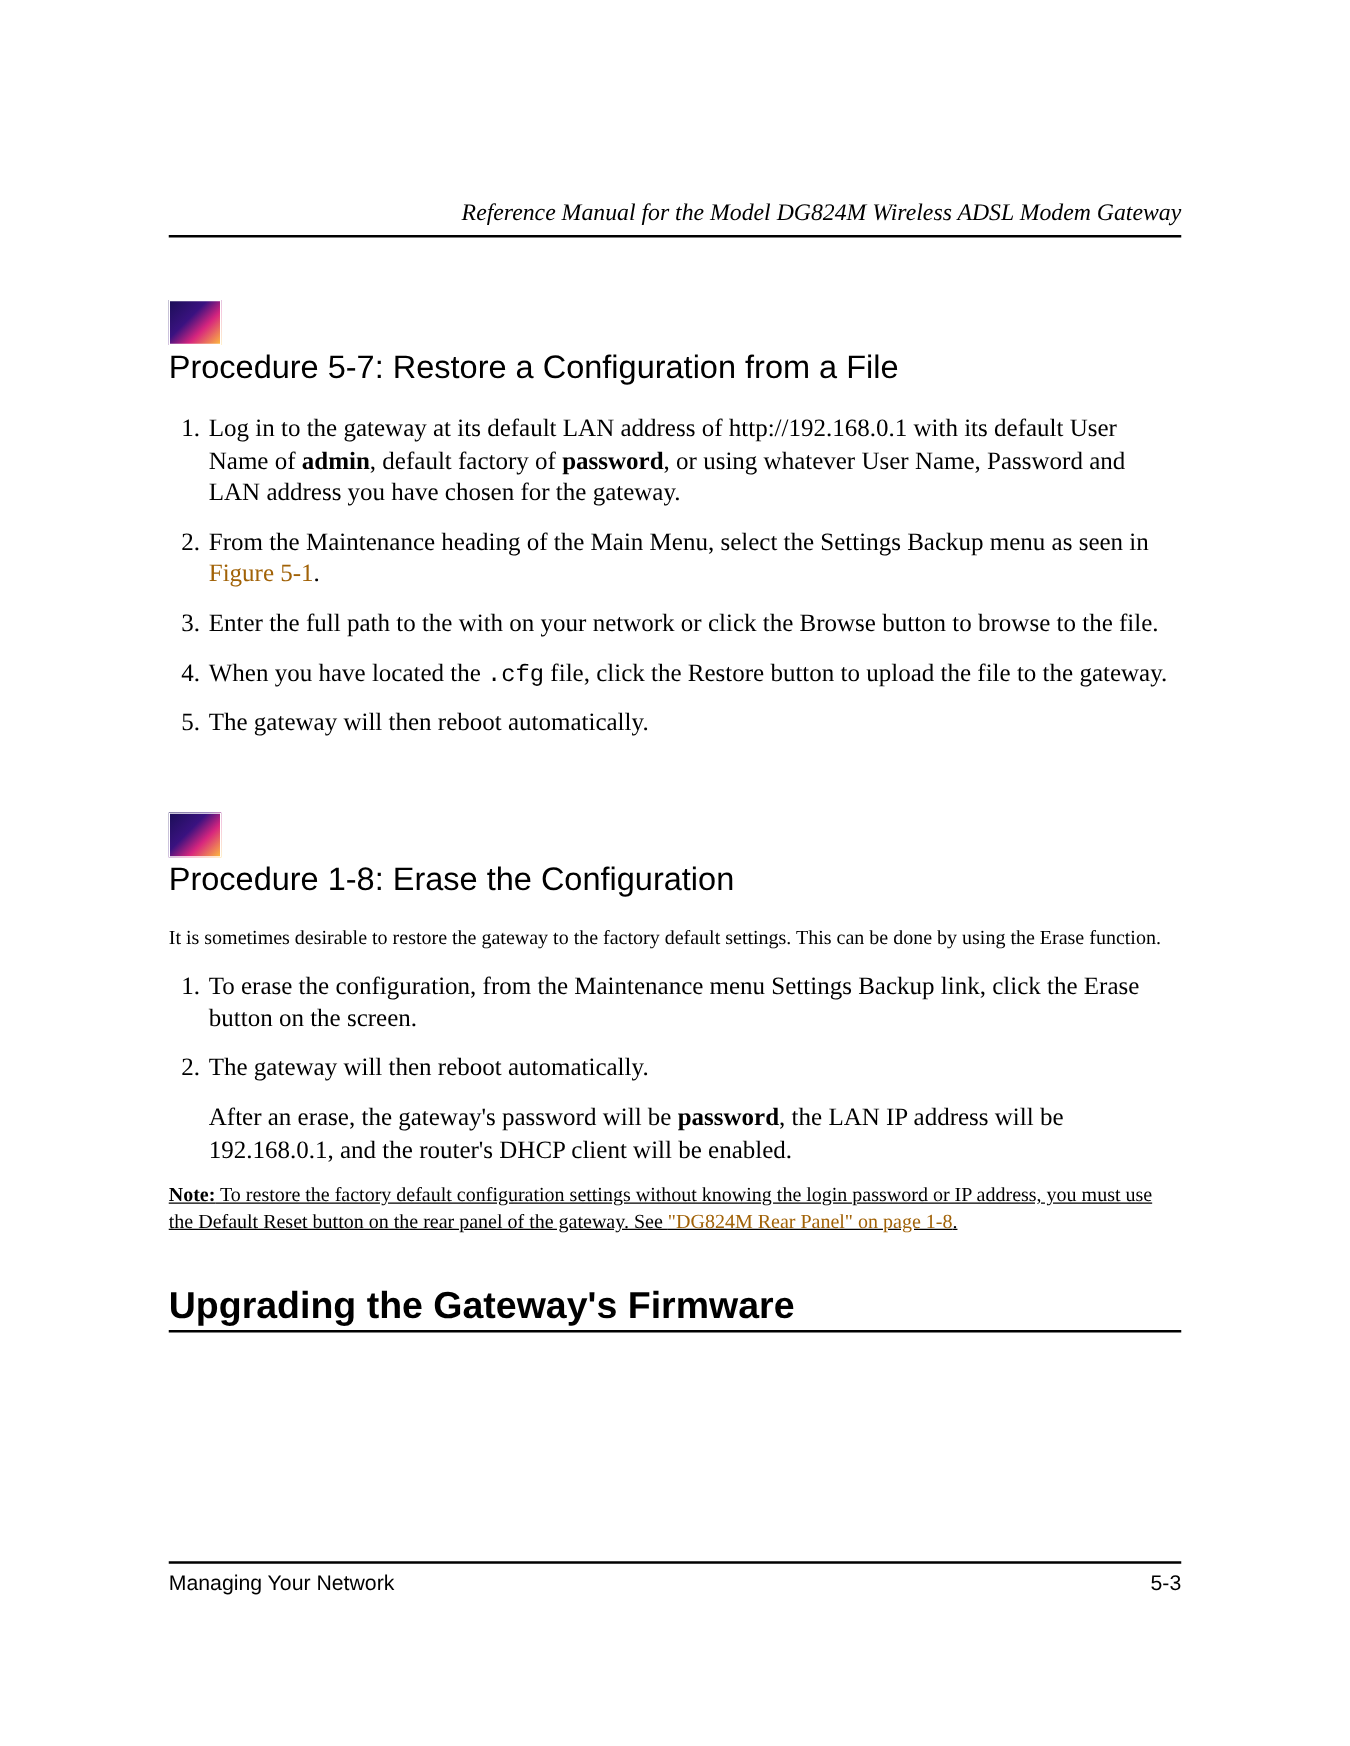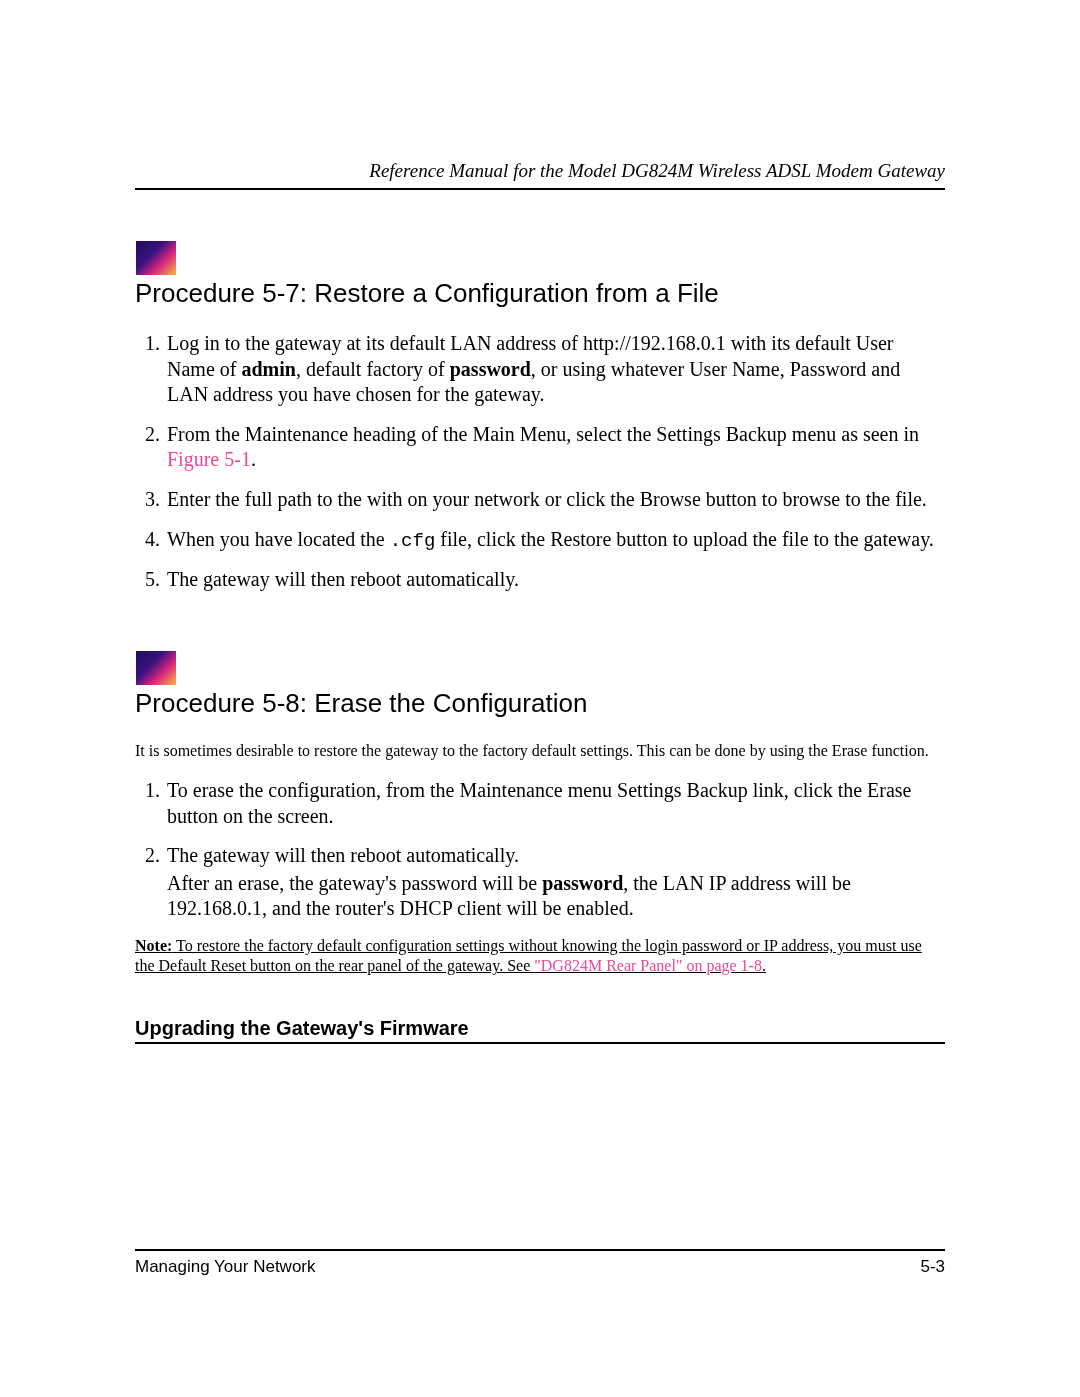--- a/index.html
+++ b/index.html
@@ -47,36 +47,36 @@
     font-size: 20px;
     line-height: 1.28;
     padding-left: 30px;
     margin: 0;
   }
   ol.steps > li {
     padding-left: 2px;
     margin-bottom: 14px;
   }
   .bold { font-weight: bold; }
-  .link { color: #ec4899; }
+  .link { color: #a16207; }
   .mono { font-family: "Courier New", Courier, monospace; font-size: 19px; }
   p.body {
     font-size: 16px;
     line-height: 1.28;
     margin: 0 0 16px 0;
   }
   .sub-p {
     font-size: 20px;
     line-height: 1.28;
-    margin: 2px 0 0 0;
+    margin: 14px 0 0 0;
   }
   h1.section {
     font-family: Helvetica, Arial, sans-serif;
     font-weight: bold;
-    font-size: 20px;
+    font-size: 30px;
     margin: 40px 0 2px 0;
   }
   .hr-section {
     border: none;
     border-top: 2px solid #000;
     margin: 2px 0 26px 0;
   }
   .spacer-1 { height: 44px; }
   .footer {
     position: absolute;
@@ -122,21 +122,21 @@
       <span>When you have located the </span><span class="mono">.cfg</span><span> file, click the Restore button to upload the file to the gateway.</span>
     </li>
     <li>
       <span>The gateway will then reboot automatically.</span>
     </li>
   </ol>
 
   <div class="spacer-1"></div>
 
   <div class="proc-icon"></div>
-  <h2 class="procedure">Procedure 5-8:  Erase the Configuration</h2>
+  <h2 class="procedure">Procedure 1-8:  Erase the Configuration</h2>
 
   <p class="body">It is sometimes desirable to restore the gateway to the factory default settings. This can be done by using the Erase function.</p>
 
   <ol class="steps">
     <li>
       <span>To erase the configuration, from the Maintenance menu Settings Backup link, click the Erase button on the screen.</span>
     </li>
     <li>
       <span>The gateway will then reboot automatically.</span>
       <p class="sub-p">

